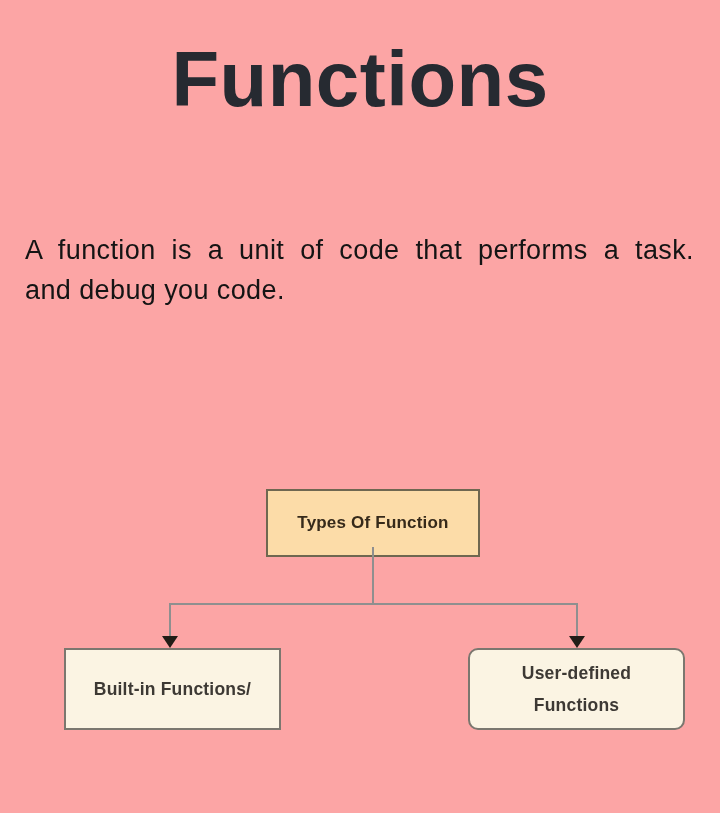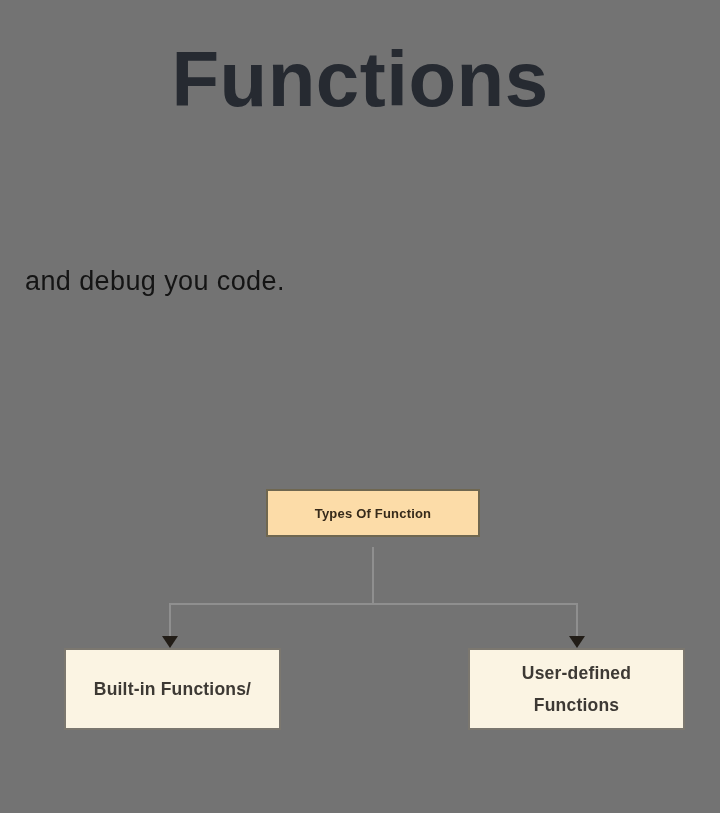--- a/index.html
+++ b/index.html
@@ -5,21 +5,21 @@
   * { margin: 0; padding: 0; box-sizing: border-box; }
   html, body {
     width: 720px; height: 813px;
     background: #ffffff;
     font-family: "Liberation Sans", sans-serif;
     overflow: hidden;
   }
   .page {
     position: relative;
     width: 720px; height: 813px;
-    background: #737373;
+    background: #fca5a5;
   }
 
   
   .page-title {
     position: absolute;
     top: 40px; left: 0;
     width: 100%;
     text-align: center;
     font-size: 78px;
     font-weight: bold;
@@ -37,60 +37,59 @@
     letter-spacing: 0.4px;
     color: #141414;
   }
   .intro .line {
     text-align: justify;
     text-align-last: justify;
     white-space: nowrap;
   }
   .intro .line.last {
     text-align-last: left;
-    margin-top: 31px;
   }
 
   
   .diagram {
     position: absolute;
     top: 0; left: 0;
     width: 720px; height: 813px;
   }
   .node {
     position: absolute;
     display: flex;
     flex-direction: column;
     align-items: center;
     justify-content: center;
     text-align: center;
   }
   .node-root {
     left: 266px; top: 489px;
-    width: 214px; height: 48px;
+    width: 214px; height: 68px;
     background: #fcdca8;
     border: 2px solid #6f6750;
-    font-size: 13px;
+    font-size: 17px;
     font-weight: bold;
     color: #362a1a;
     letter-spacing: 0.2px;
   }
   .node-child {
     width: 217px; height: 82px;
     background: #fbf4e3;
     border: 2px solid #7b776f;
     font-size: 17.5px;
     font-weight: 600;
     color: #3d3934;
     line-height: 24px;
     letter-spacing: 0.2px;
     gap: 8px;
   }
   .node-child-left  { left: 64px;  top: 648px; }
-  .node-child-right { left: 468px; top: 648px; }
+  .node-child-right { left: 468px; top: 648px; border-radius: 10px; }
 
   
   .conn {
     position: absolute;
     background: #8f8f8f;
   }
   .conn-v-root  { left: 372px; top: 547px; width: 2px; height: 58px; }
   .conn-h       { left: 169px; top: 603px; width: 409px; height: 2px; }
   .conn-v-left  { left: 169px; top: 603px; width: 2px; height: 36px; }
   .conn-v-right { left: 576px; top: 603px; width: 2px; height: 36px; }
@@ -107,20 +106,21 @@
   .arrowhead-right { left: 569px; top: 636px; }
 </style>
 </head>
 <body>
 
 <div class="page">
 
   <h1 class="page-title">Functions</h1>
 
   <div class="intro">
+    <div class="line">A function is a unit of code that performs a task.</div>
     <div class="line last">and debug you code.</div>
   </div>
 
   <div class="diagram">
 
     <div class="node node-root">
       <span>Types Of Function</span>
     </div>
 
     <div class="conn conn-v-root"></div>

